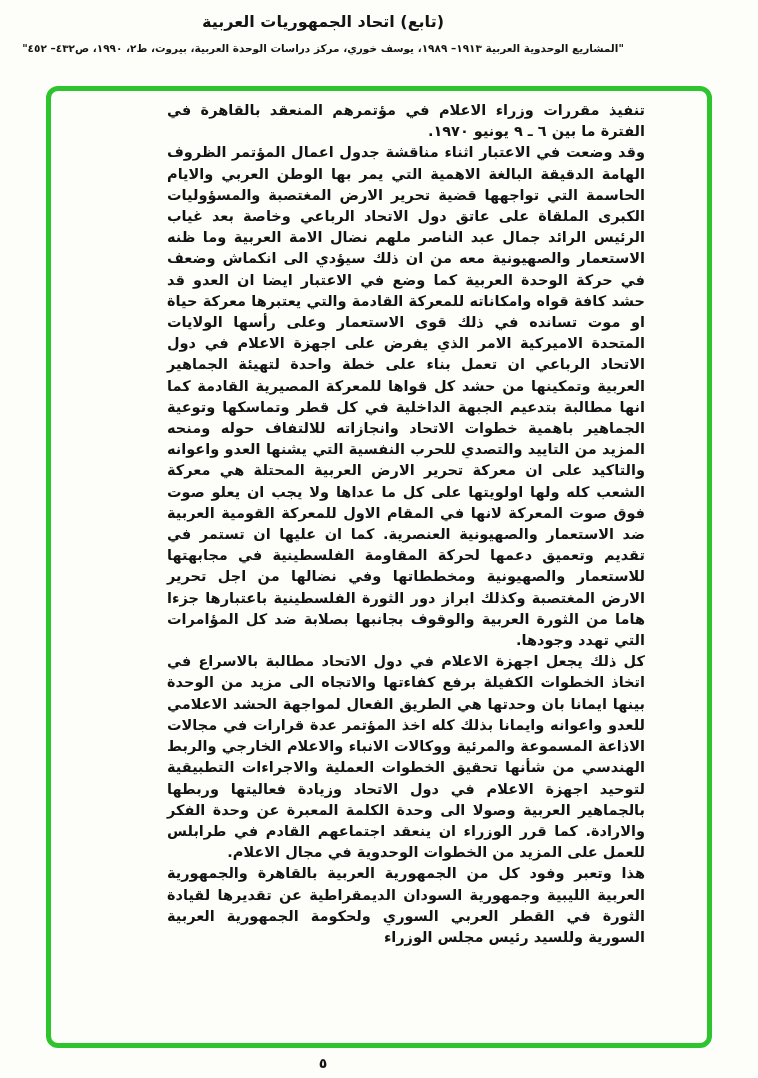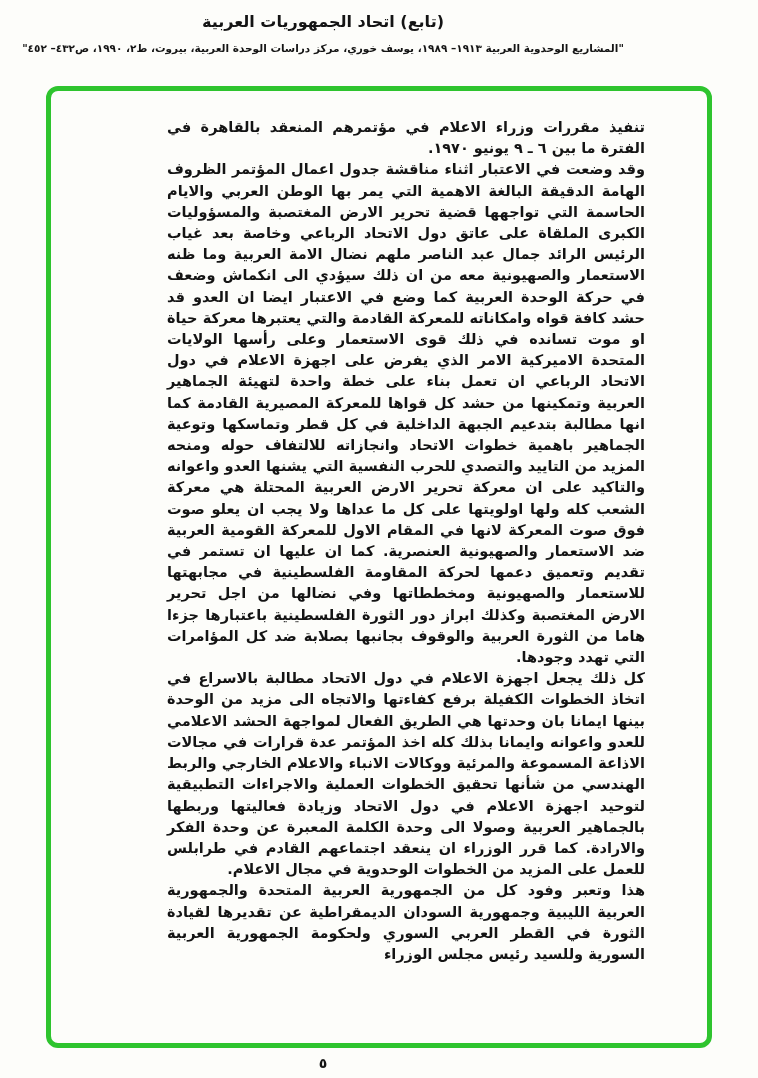--- a/index.html
+++ b/index.html
@@ -48,21 +48,21 @@
     left: 46px;
     width: 666px;
     height: 962px;
     border: 5px solid var(--color-frame-green, #2ec42e);
     border-radius: 12px;
     background: transparent;
   }
 
   .text-block {
     position: absolute;
-    top: 26px;
+    top: 9px;
     right: 62px;
     width: 478px;
     direction: rtl;
     text-align: justify;
     font-size: 14.5px;
     font-weight: 700;
     line-height: 21.2px;
     color: var(--color-text, #141414);
   }
 
@@ -93,21 +93,21 @@
   <header class="page-header">
     <h1 class="doc-title" dir="rtl" lang="ar">(تابع) اتحاد الجمهوريات العربية</h1>
     <div class="citation" dir="rtl" lang="ar">"المشاريع الوحدوية العربية ١٩١٣– ١٩٨٩، يوسف خوري، مركز دراسات الوحدة العربية، بيروت، ط٢، ١٩٩٠، ص٤٣٢– ٤٥٢"</div>
   </header>
 
   <div class="content-frame">
     <div class="text-block" dir="rtl" lang="ar">
       <p>تنفيذ مقررات وزراء الاعلام في مؤتمرهم المنعقد بالقاهرة في الفترة ما بين ٦ ـ ٩ يونيو ١٩٧٠.</p>
       <p>وقد وضعت في الاعتبار اثناء مناقشة جدول اعمال المؤتمر الظروف الهامة الدقيقة البالغة الاهمية التي يمر بها الوطن العربي والايام الحاسمة التي تواجهها قضية تحرير الارض المغتصبة والمسؤوليات الكبرى الملقاة على عاتق دول الاتحاد الرباعي وخاصة بعد غياب الرئيس الرائد جمال عبد الناصر ملهم نضال الامة العربية وما ظنه الاستعمار والصهيونية معه من ان ذلك سيؤدي الى انكماش وضعف في حركة الوحدة العربية كما وضع في الاعتبار ايضا ان العدو قد حشد كافة قواه وامكاناته للمعركة القادمة والتي يعتبرها معركة حياة او موت تسانده في ذلك قوى الاستعمار وعلى رأسها الولايات المتحدة الاميركية الامر الذي يفرض على اجهزة الاعلام في دول الاتحاد الرباعي ان تعمل بناء على خطة واحدة لتهيئة الجماهير العربية وتمكينها من حشد كل قواها للمعركة المصيرية القادمة كما انها مطالبة بتدعيم الجبهة الداخلية في كل قطر وتماسكها وتوعية الجماهير باهمية خطوات الاتحاد وانجازاته للالتفاف حوله ومنحه المزيد من التاييد والتصدي للحرب النفسية التي يشنها العدو واعوانه والتاكيد على ان معركة تحرير الارض العربية المحتلة هي معركة الشعب كله ولها اولويتها على كل ما عداها ولا يجب ان يعلو صوت فوق صوت المعركة لانها في المقام الاول للمعركة القومية العربية ضد الاستعمار والصهيونية العنصرية. كما ان عليها ان تستمر في تقديم وتعميق دعمها لحركة المقاومة الفلسطينية في مجابهتها للاستعمار والصهيونية ومخططاتها وفي نضالها من اجل تحرير الارض المغتصبة وكذلك ابراز دور الثورة الفلسطينية باعتبارها جزءا هاما من الثورة العربية والوقوف بجانبها بصلابة ضد كل المؤامرات التي تهدد وجودها.</p>
       <p>كل ذلك يجعل اجهزة الاعلام في دول الاتحاد مطالبة بالاسراع في اتخاذ الخطوات الكفيلة برفع كفاءتها والاتجاه الى مزيد من الوحدة بينها ايمانا بان وحدتها هي الطريق الفعال لمواجهة الحشد الاعلامي للعدو واعوانه وايمانا بذلك كله اخذ المؤتمر عدة قرارات في مجالات الاذاعة المسموعة والمرئية ووكالات الانباء والاعلام الخارجي والربط الهندسي من شأنها تحقيق الخطوات العملية والاجراءات التطبيقية لتوحيد اجهزة الاعلام في دول الاتحاد وزيادة فعاليتها وربطها بالجماهير العربية وصولا الى وحدة الكلمة المعبرة عن وحدة الفكر والارادة. كما قرر الوزراء ان ينعقد اجتماعهم القادم في طرابلس للعمل على المزيد من الخطوات الوحدوية في مجال الاعلام.</p>
-      <p>هذا وتعبر وفود كل من الجمهورية العربية المتحدة والجمهورية العربية الليبية وجمهورية السودان الديمقراطية عن تقديرها لقيادة الثورة في القطر العربي السوري ولحكومة الجمهورية العربية السورية وللسيد رئيس مجلس الوزراء</p>
+      <p>هذا وتعبر وفود كل من الجمهورية العربية بالقاهرة والجمهورية العربية الليبية وجمهورية السودان الديمقراطية عن تقديرها لقيادة الثورة في القطر العربي السوري ولحكومة الجمهورية العربية السورية وللسيد رئيس مجلس الوزراء</p>
     </div>
   </div>
 
   <footer class="page-footer">
     <span class="page-number" dir="rtl" lang="ar">٥</span>
   </footer>
 
 </div>
 
 </body></html>

